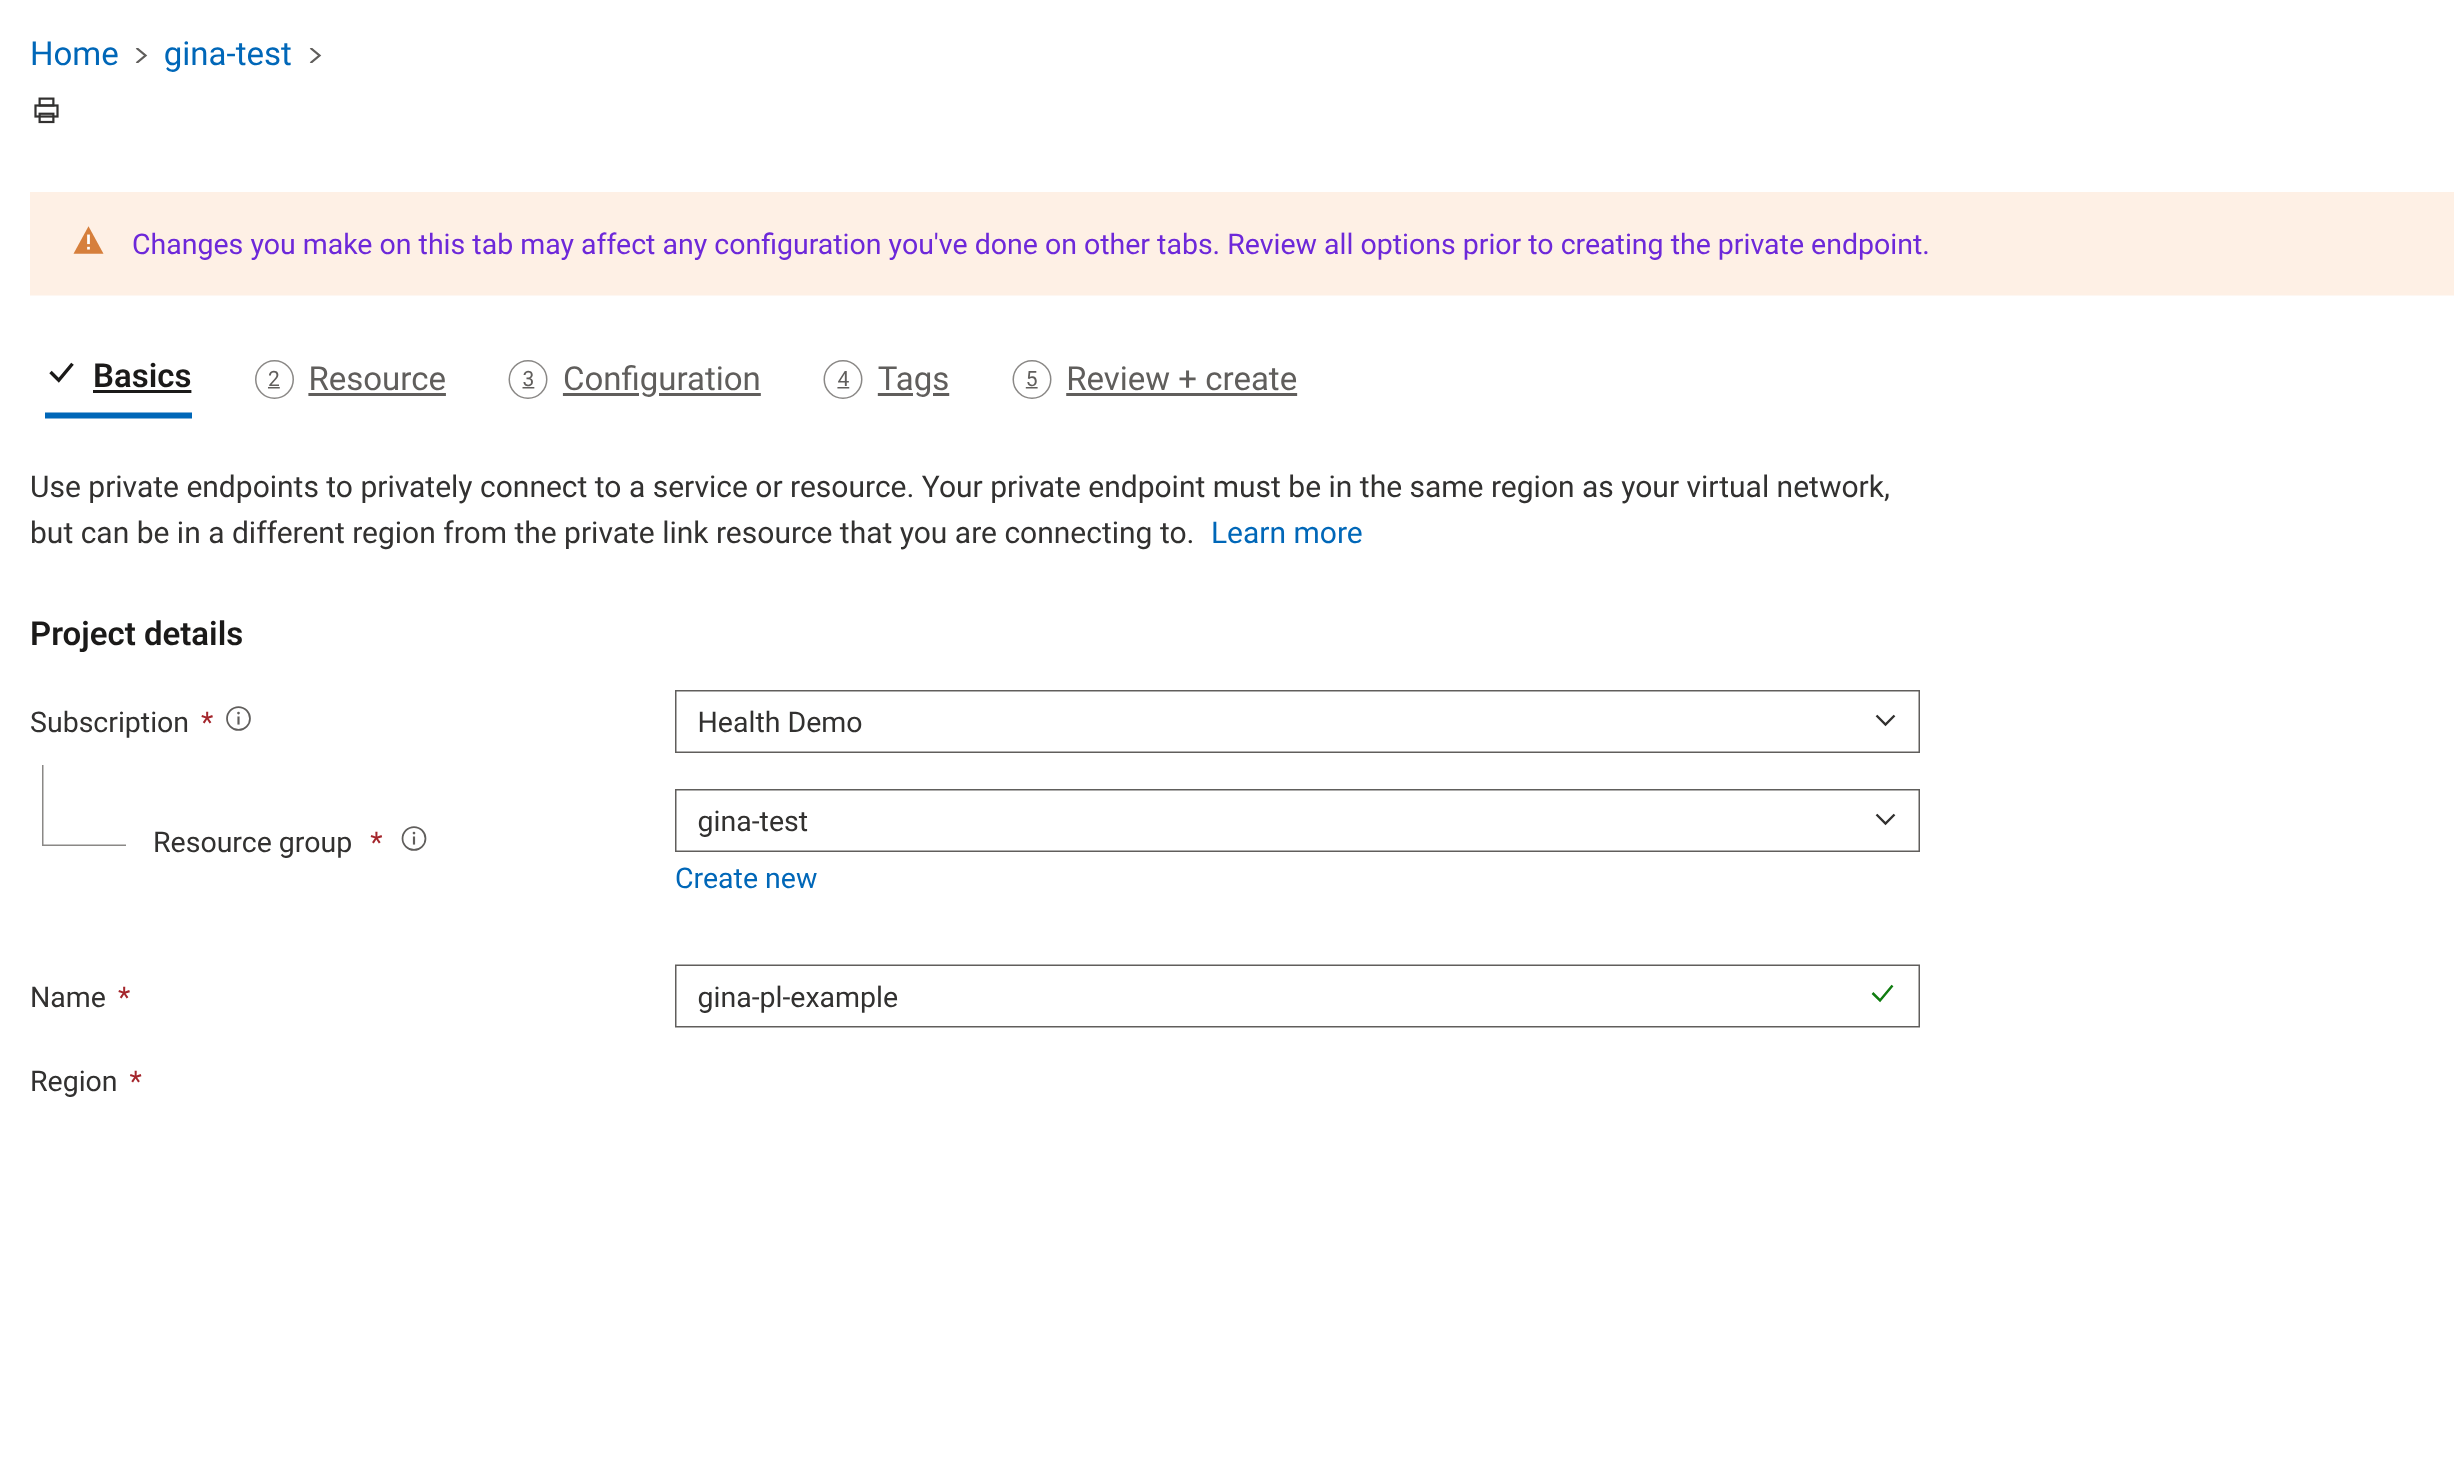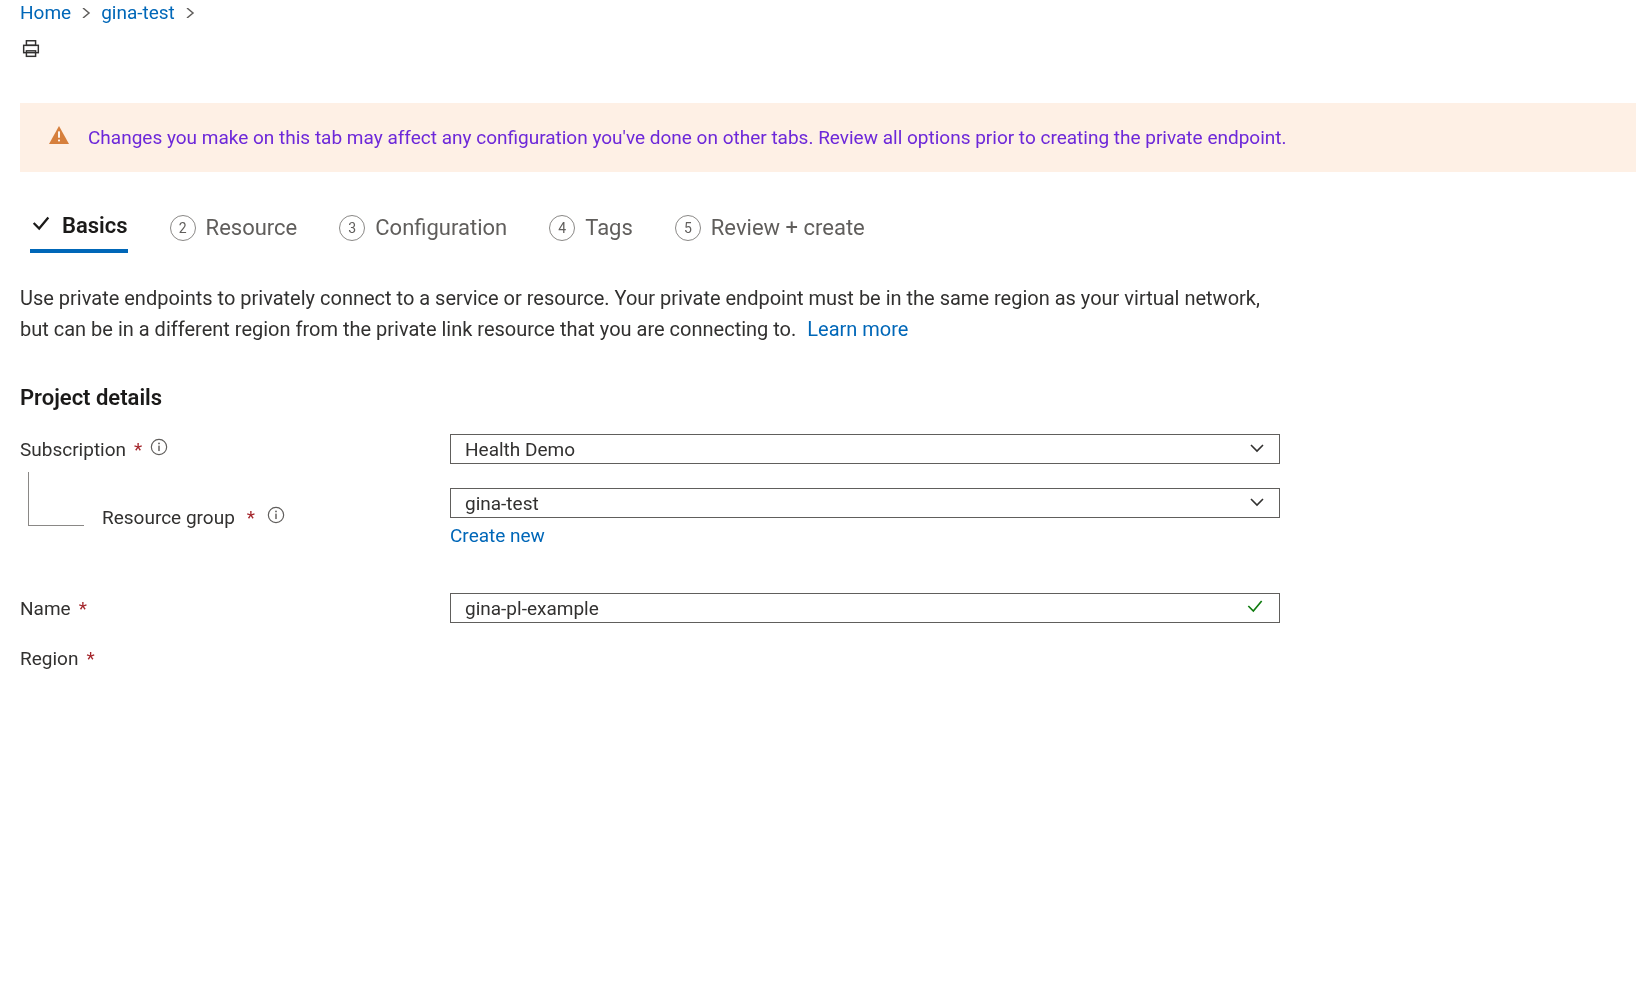--- a/index.html
+++ b/index.html
@@ -8,22 +8,22 @@
     font-size: 19px;
     color: #323130;
     background: #ffffff;
     width: 1636px;
   }
   .page { padding: 0 0 40px 20px; }
   .breadcrumb {
     display: flex;
     align-items: center;
     gap: 10px;
-    padding: 1px 0 14px 0;
-    font-size: 19px;
+    padding: 24px 0 14px 0;
+    font-size: 22px;
   }
   .breadcrumb a { color: #0067B8; text-decoration: none; }
   .breadcrumb .chev { color: #323130; font-size: 16px; }
   .title-row {
     display: flex;
     align-items: center;
     gap: 24px;
     padding-bottom: 38px;
   }
   .title-row h1 {
@@ -53,20 +53,21 @@
     padding-left: 10px;
   }
   .tab {
     display: flex;
     align-items: center;
     gap: 10px;
     cursor: pointer;
     font-size: 22px;
     color: #605e5c;
     padding-bottom: 10px;
+    text-decoration: underline;
   }
   .tab .step-circle {
     width: 26px; height: 26px;
     border: 1.5px solid #8a8886;
     border-radius: 50%;
     display: flex; align-items: center; justify-content: center;
     font-size: 14px; color: #605e5c;
   }
   .tab.active {
     color: #1b1a19;
@@ -105,21 +106,21 @@
     color: #323130;
   }
   .req { color: #A4262C; }
   .info-icon {
     width: 18px; height: 18px; color: #605e5c;
   }
   .field-input-col { flex: 1; max-width: 830px; }
 
   .select-ctrl, .text-ctrl {
     width: 100%;
-    height: 30px;
+    height: 42px;
     border: 1px solid #605e5c;
     padding: 0 14px;
     font-size: 19px;
     color: #323130;
     background: #ffffff;
     display: flex;
     align-items: center;
     justify-content: space-between;
     cursor: pointer;
   }

